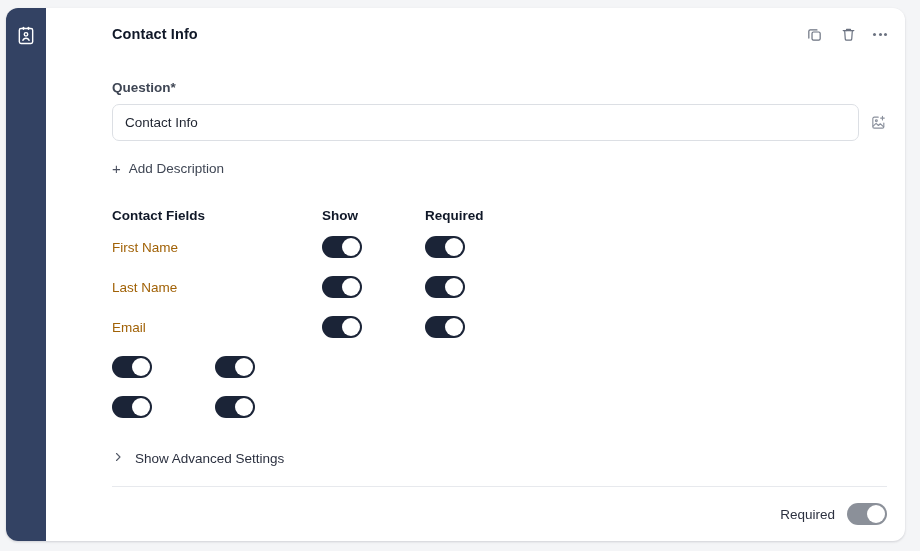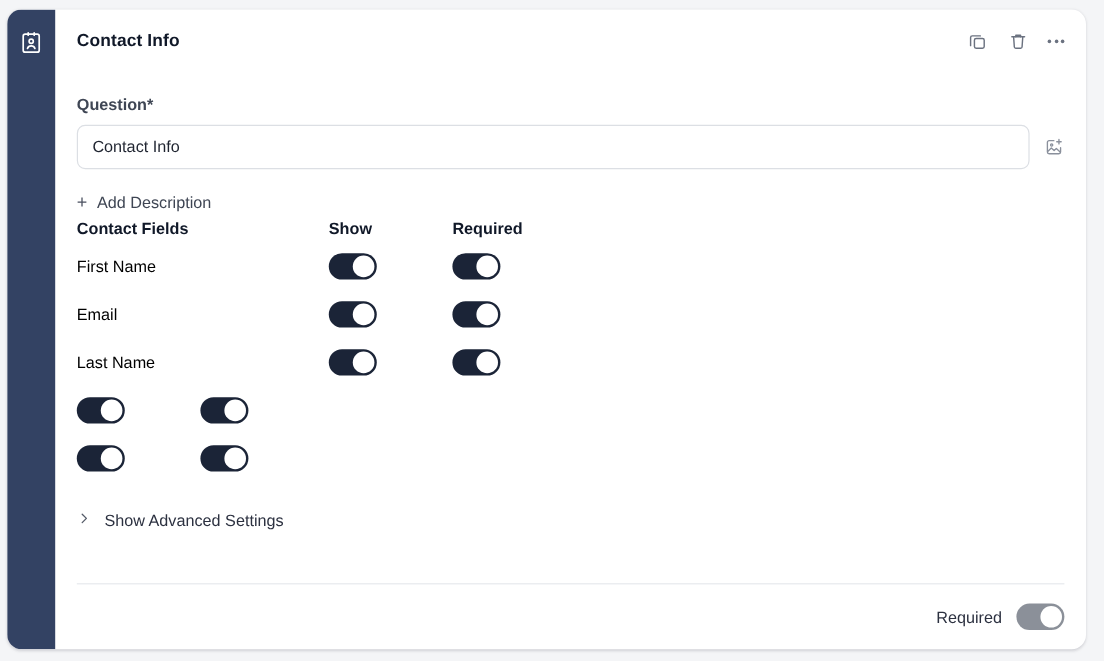--- a/index.html
+++ b/index.html
@@ -27,20 +27,21 @@
     position: absolute;
     left: 6px;
     top: 8px;
     width: 899px;
     height: 533px;
     background: #ffffff;
     border-radius: 12px;
     box-shadow: 0 1px 3px rgba(16,24,40,0.10), 0 1px 2px rgba(16,24,40,0.06);
     overflow: hidden;
     display: flex;
+    gap: 48px;
   }
 
   
   .rail {
     width: 40px;
     min-width: 40px;
     background: #334263;
     display: flex;
     flex-direction: column;
     align-items: center;
@@ -158,34 +159,35 @@
   }
   .plus {
     font-size: 15px;
     line-height: 1;
     color: #4b5160;
     font-weight: 400;
   }
 
   
   .cf-table {
+    margin-top: 25px;
     width: 420px;
   }
   .cf-row {
     display: flex;
     align-items: center;
     height: 40px;
   }
   .cf-row.header {
     height: 24px;
   }
   .cf-name {
     width: 210px;
     font-size: 13.5px;
-    color: #000000;
+    color: #a16207;
   }
   .cf-col {
     width: 103px;
     display: flex;
     align-items: center;
   }
   .cf-head-text {
     font-size: 13.5px;
     font-weight: bold;
     color: #101828;
@@ -340,35 +342,35 @@
                 </div>
             </div>
             <div class="cf-col">
               <div class="toggle">
                   <span class="knob"></span>
                 </div>
             </div>
           </div>
 
           <div class="cf-row">
+            <div class="cf-name">Last Name</div>
+            <div class="cf-col">
+              <div class="toggle">
+                  <span class="knob"></span>
+                </div>
+            </div>
+            <div class="cf-col">
+              <div class="toggle">
+                  <span class="knob"></span>
+                </div>
+            </div>
+          </div>
+
+          <div class="cf-row">
             <div class="cf-name">Email</div>
-            <div class="cf-col">
-              <div class="toggle">
-                  <span class="knob"></span>
-                </div>
-            </div>
-            <div class="cf-col">
-              <div class="toggle">
-                  <span class="knob"></span>
-                </div>
-            </div>
-          </div>
-
-          <div class="cf-row">
-            <div class="cf-name">Last Name</div>
             <div class="cf-col">
               <div class="toggle">
                   <span class="knob"></span>
                 </div>
             </div>
             <div class="cf-col">
               <div class="toggle">
                   <span class="knob"></span>
                 </div>
             </div>

